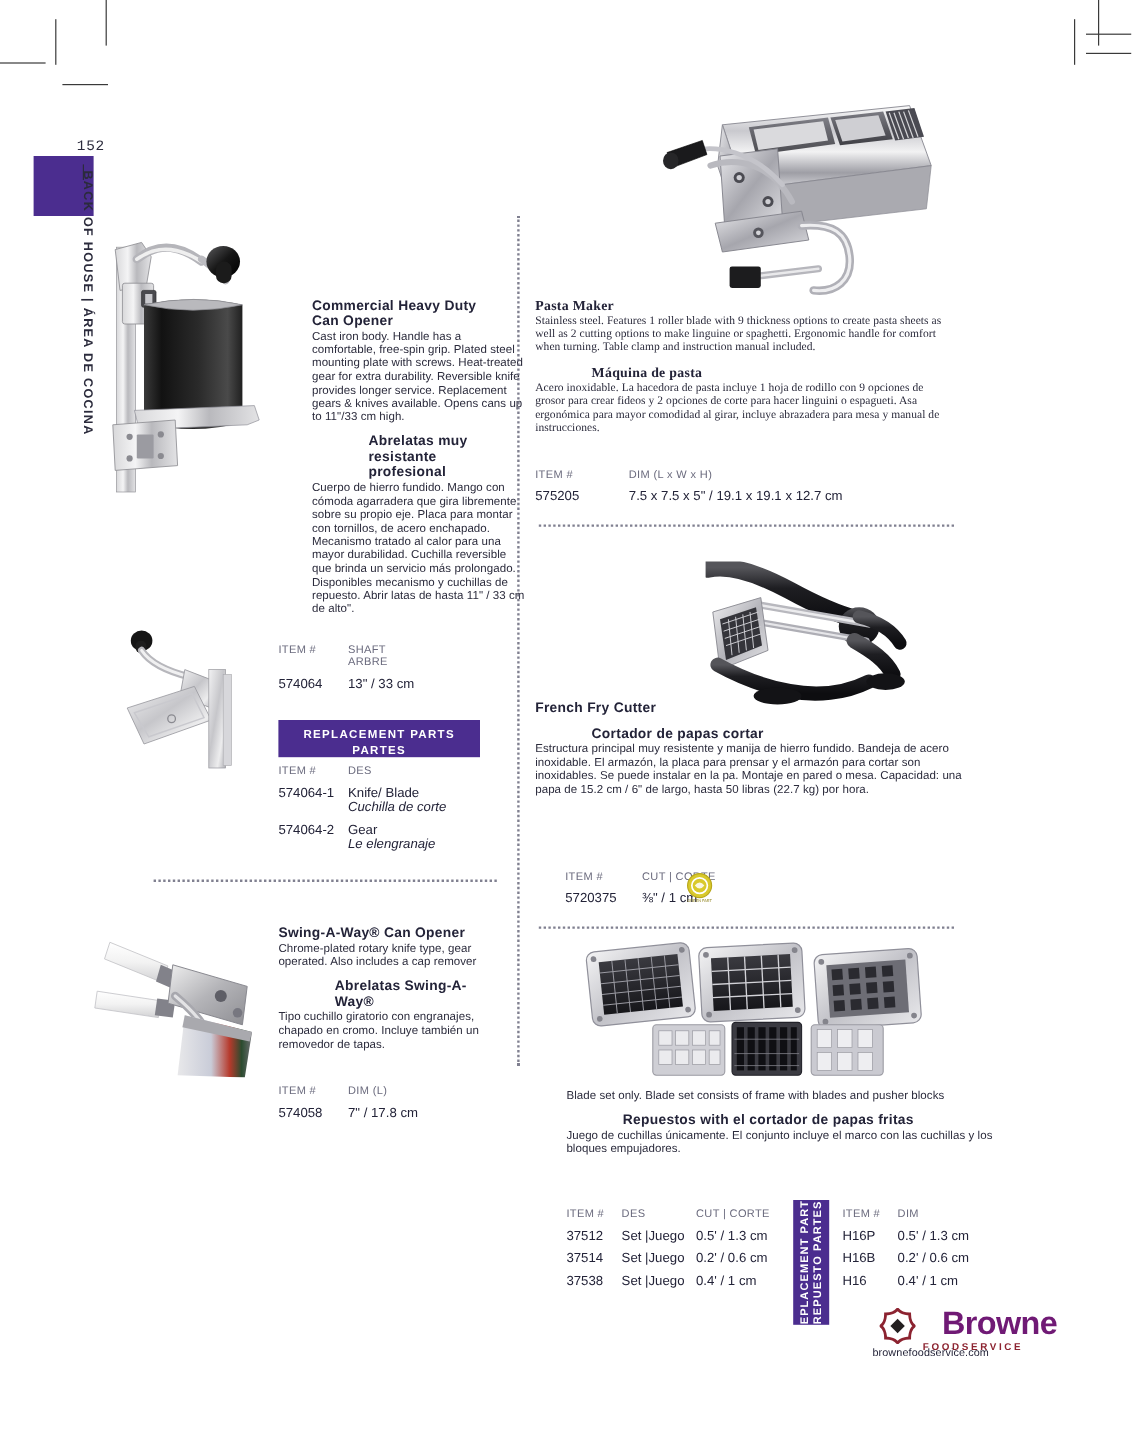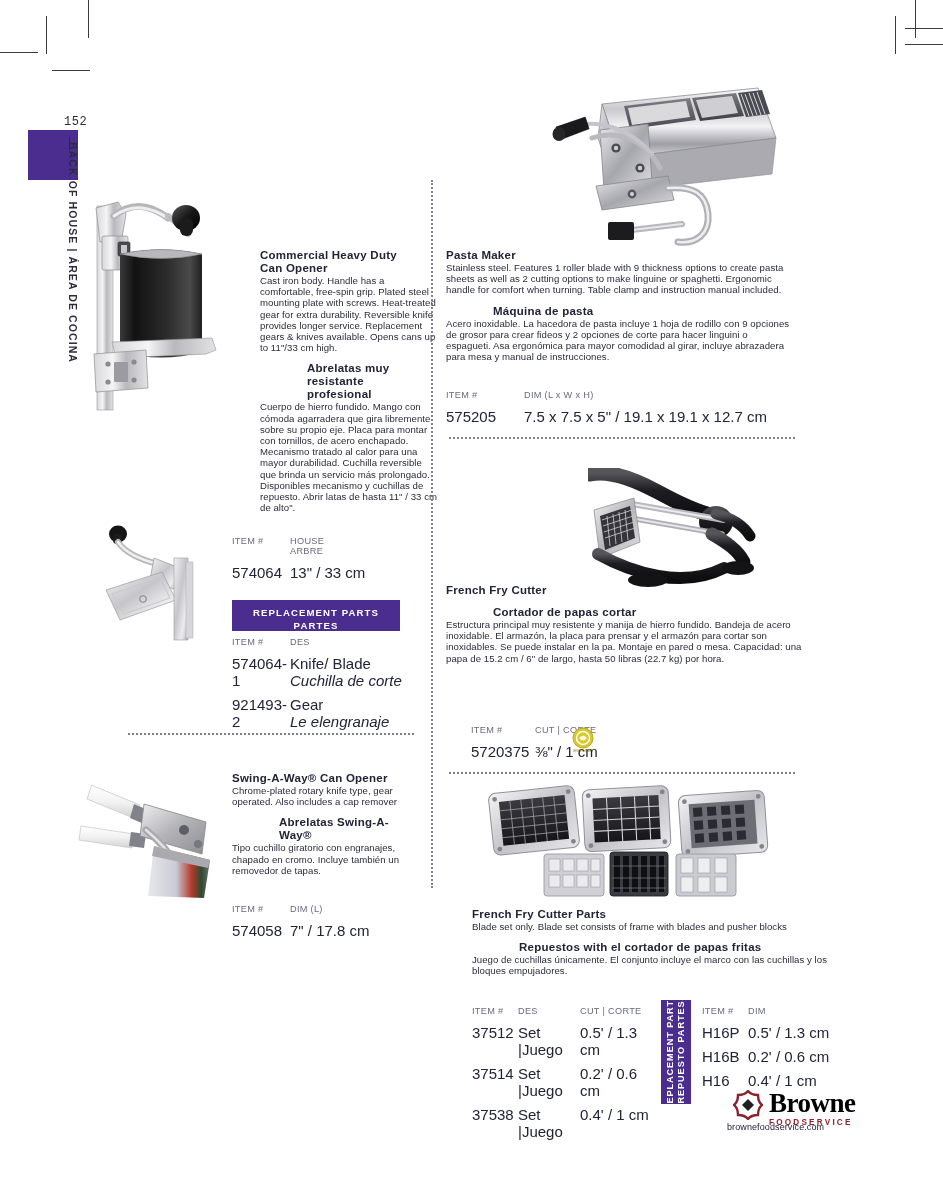--- a/index.html
+++ b/index.html
@@ -85,21 +85,21 @@
     text-align: left;
     font-weight: normal;
     color: #6a6a7d;
     font-size: 9.2px;
     letter-spacing: .3px;
     padding: 0 0 8px 0;
     vertical-align: top;
   }
   .spec td {
     text-align: left;
-    font-size: 15px;
+    font-size: 11px;
     padding: 0 0 7px 0;
     vertical-align: top;
     color: #232338;
   }
   .sub-es { font-style: italic; display: block; color: #232338; }
 
   
   .purple-bar {
     position: absolute;
     background: #4b2d8f;
@@ -143,26 +143,27 @@
   .vdots {
     position: absolute;
     border-left: 2px dotted #6a6a7d;
     width: 0;
     opacity: .85;
   }
 
   
   .logo { position: absolute; }
   .logo-word {
-    font-family: Liberation Serif, serif;
+    font-family: Liberation Sans, sans-serif;
     font-size: 27px;
     font-weight: bold;
-    color: #000000;
+    color: #701a75;
     letter-spacing: -.5px;
     line-height: 27px;
+    margin-left: 16px;
   }
   .logo-sub {
     font-size: 8.2px;
     letter-spacing: 2.2px;
     color: #8c2330;
     font-weight: bold;
     margin-top: 1px;
   }
   .logo-url {
     position: absolute;
@@ -261,21 +262,21 @@
 profesional</p>
     <p class="body-txt">Cuerpo de hierro fundido. Mango con cómoda agarradera que gira libremente sobre su propio eje. Placa para montar con tornillos, de acero enchapado. Mecanismo tratado al calor para una mayor durabilidad. Cuchilla reversible que brinda un servicio más prolongado. Disponibles mecanismo y cuchillas de repuesto. Abrir latas de hasta 11" / 33 cm de alto".</p>
   </div>
 
   <div class="spec" style="left:232px; top:536px; width:180px;">
     <table>
       <tbody>
           <tr>
         <th style="width:58px;">ITEM #</th>
         <th>
-          <span>HOUSE</span><br>
+          <span>SHAFT</span><br>
           <span>ARBRE</span>
         </th>
       </tr>
       <tr>
         <td>574064</td>
         <td>13" / 33 cm</td>
       </tr>
     </tbody>
       </table>
   </div>
@@ -293,21 +294,21 @@
         <th>DES</th>
       </tr>
       <tr>
         <td>574064-1</td>
         <td>
           <span>Knife/ Blade</span>
           <span class="sub-es">Cuchilla de corte</span>
         </td>
       </tr>
       <tr>
-        <td>921493-2</td>
+        <td>574064-2</td>
         <td>
           <span>Gear</span>
           <span class="sub-es">Le elengranaje</span>
         </td>
       </tr>
     </tbody>
       </table>
   </div>
 
   <div class="pimg" style="left:96px; top:520px; width:130px; height:130px;">
@@ -462,21 +463,21 @@
         <circle cx="92" cy="112" r="2" fill="#d5d5d9"></circle>
 
       <path d="M128 106 C154 104, 166 112, 168 132 C170 152, 156 162, 138 160" fill="none" stroke="#b0b0b7" stroke-width="7" stroke-linecap="round"></path>
       <path d="M128 106 C154 104, 166 112, 168 132 C170 152, 156 162, 138 160" fill="none" stroke="#eeeef0" stroke-width="2.6" stroke-linecap="round"></path>
       <path d="M92 148 L142 142" stroke="#b6b6bc" stroke-width="6" stroke-linecap="round"></path>
       <path d="M92 148 L142 142" stroke="#e9e9eb" stroke-width="2" stroke-linecap="round"></path>
       <rect x="68" y="140" width="26" height="18" rx="2" fill="#1c1c1e"></rect>
     </svg>
   </div>
 
-  <div class="blk" style="left:446px; top:249px; width:346px;">
+  <div class="blk" style="left:446px; top:249px; width:346px;font-family:Liberation Serif, serif;">
     <p class="h-en">Pasta Maker</p>
     <p class="body-txt">Stainless steel. Features 1 roller blade with 9 thickness options to create pasta sheets as well as 2 cutting options to make linguine or spaghetti. Ergonomic handle for comfort when turning. Table clamp and instruction manual included.</p>
     <div class="gap"></div>
     <p class="h-es">Máquina de pasta</p>
     <p class="body-txt">Acero inoxidable. La hacedora de pasta incluye 1 hoja de rodillo con 9 opciones de grosor para crear fideos y 2 opciones de corte para hacer linguini o espagueti. Asa ergonómica para mayor comodidad al girar, incluye abrazadera para mesa y manual de instrucciones.</p>
   </div>
 
   <div class="spec" style="left:446px; top:390px; width:346px;">
     <table>
       <tbody>
@@ -686,21 +687,20 @@
           <rect x="39" y="4" width="12" height="15"></rect>
           <rect x="5" y="23" width="12" height="15"></rect>
             <rect x="22" y="23" width="12" height="15"></rect>
           <rect x="39" y="23" width="12" height="15"></rect>
         </g>
       </g>
     </svg>
   </div>
 
   <div class="blk" style="left:472px; top:908px; width:370px;">
-    <p class="h-en">French Fry Cutter Parts</p>
     <p class="body-txt">Blade set only. Blade set consists of frame with blades and pusher blocks</p>
     <div class="gap"></div>
     <p class="h-es">Repuestos with el cortador de papas fritas</p>
     <p class="body-txt">Juego de cuchillas únicamente. El conjunto incluye el marco con las cuchillas y los bloques empujadores.</p>
   </div>
 
   <div class="spec" style="left:472px; top:1006px; width:180px;">
     <table>
       <tbody>
           <tr>

